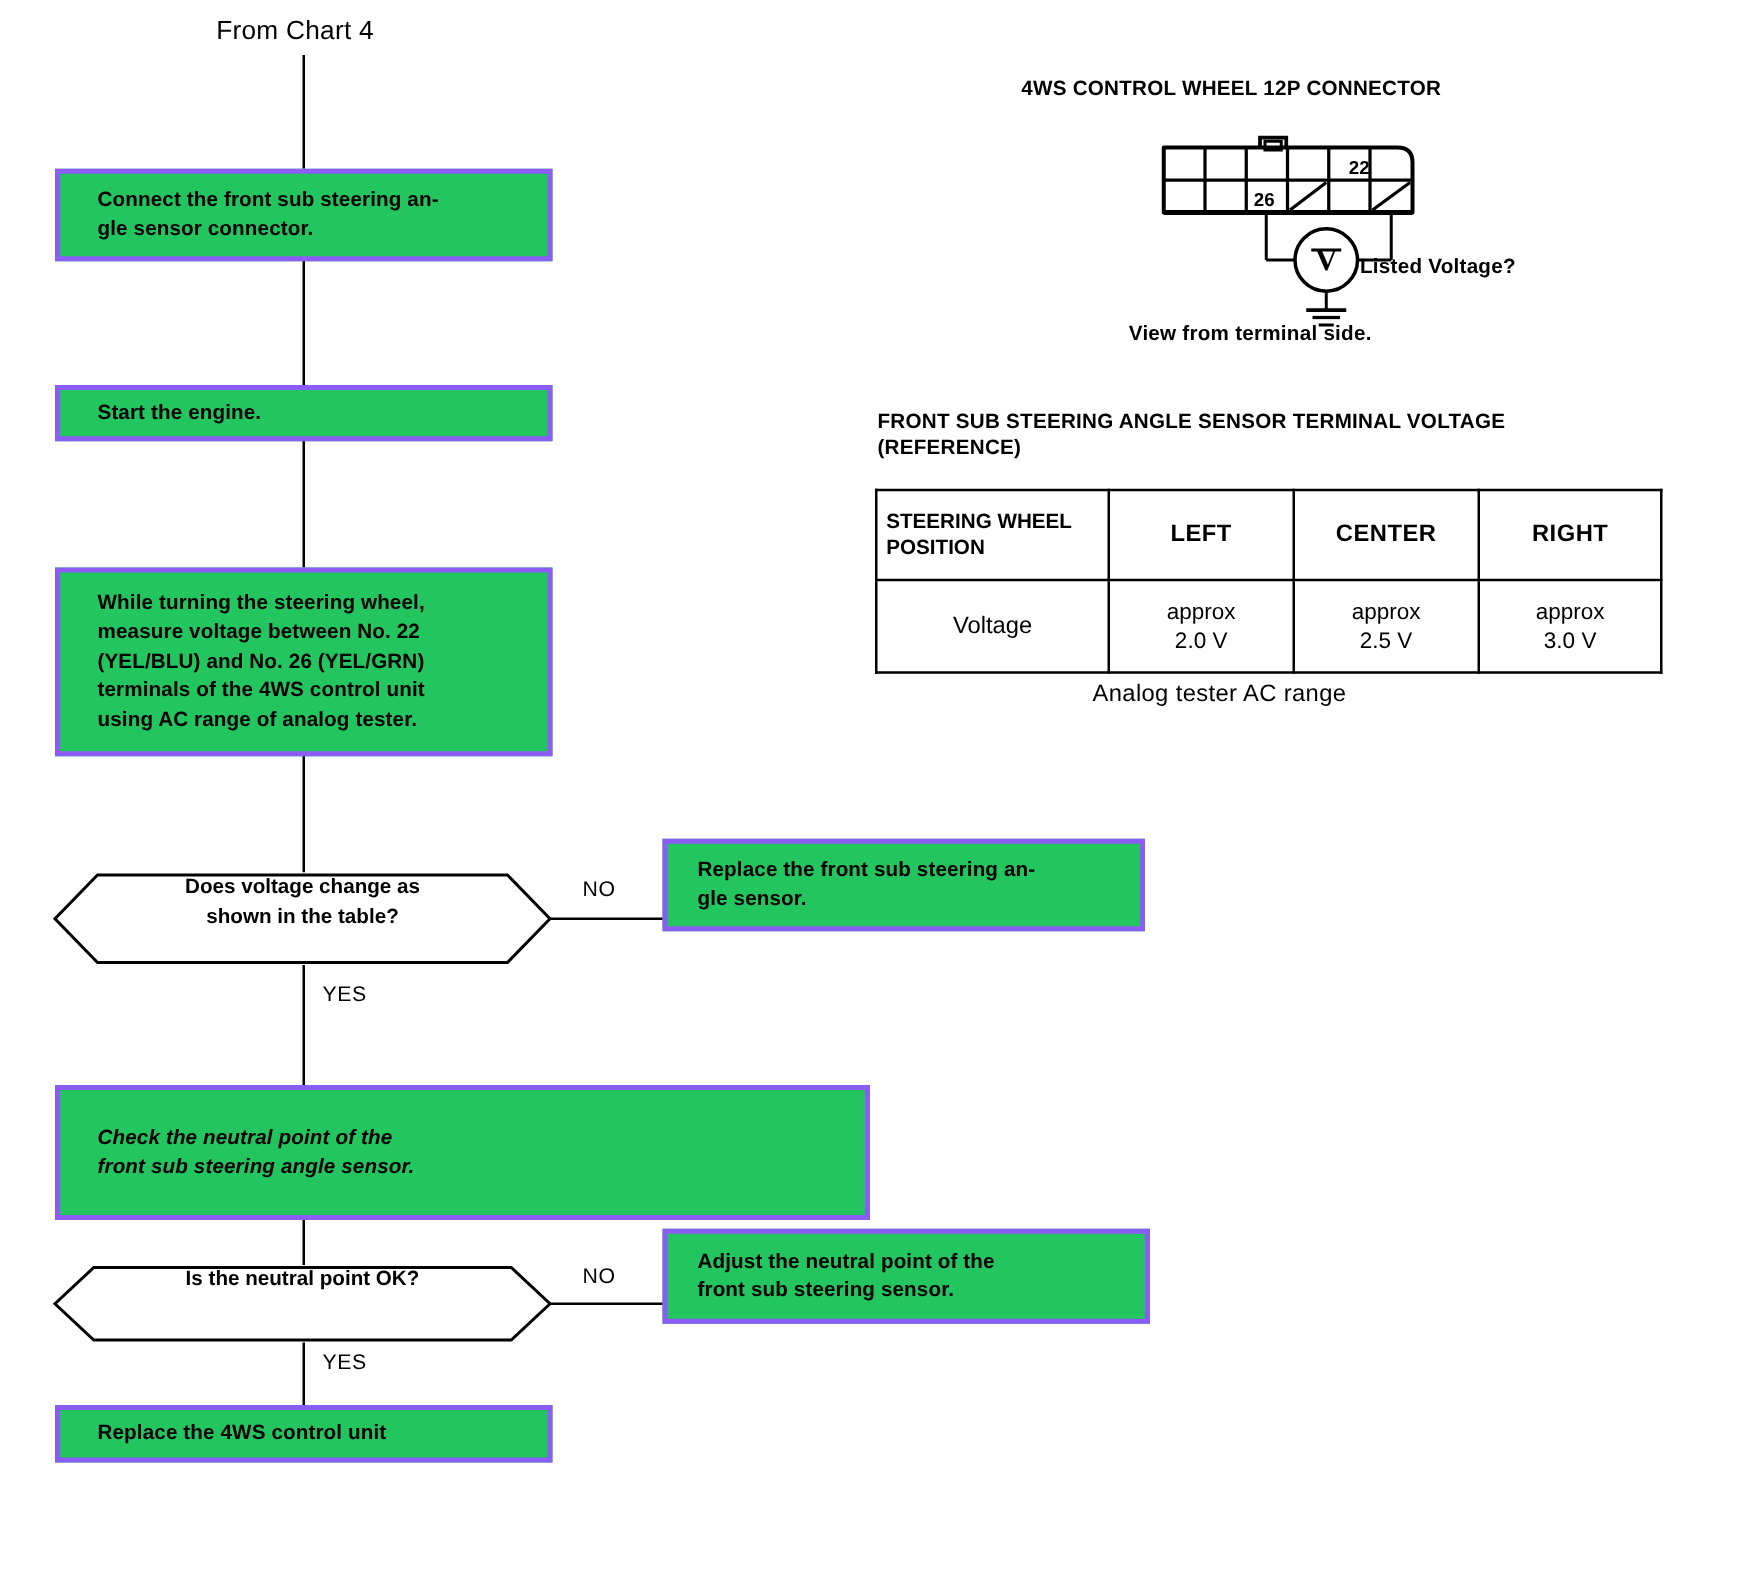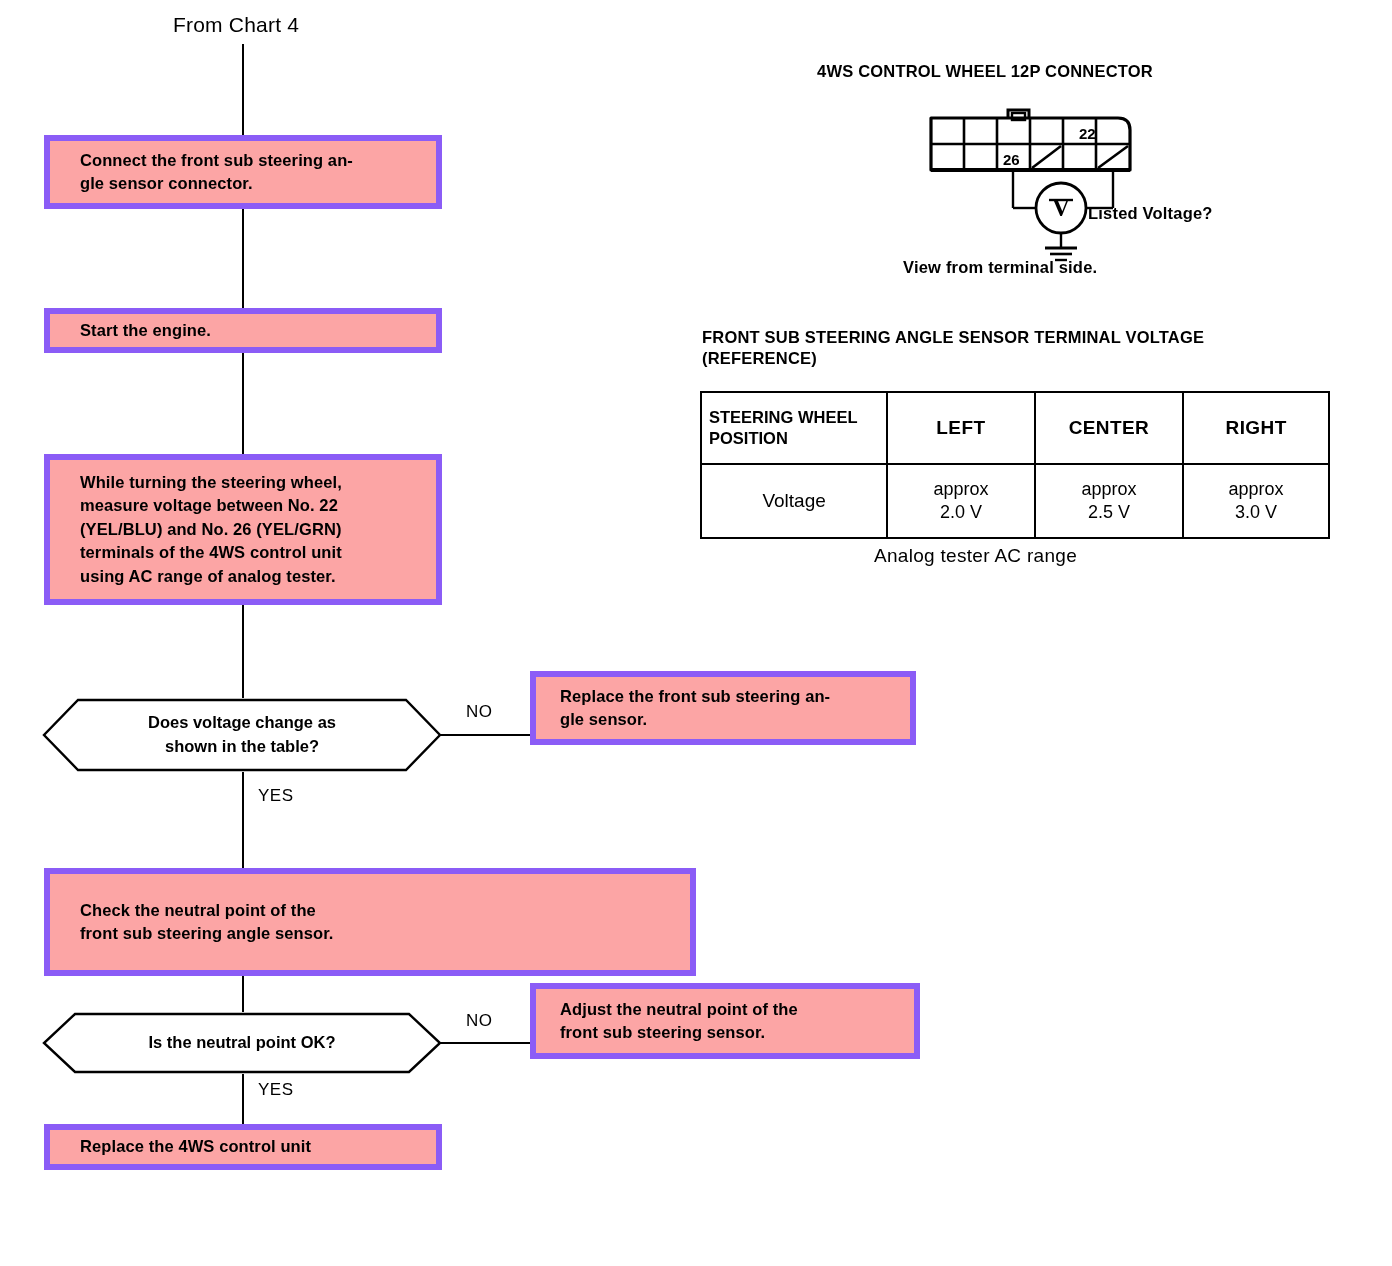--- a/index.html
+++ b/index.html
@@ -8,41 +8,41 @@
     width:1392px;height:1266px;position:relative;
     background:#ffffff;
     font-family:"Liberation Sans",sans-serif;
     color:#000000;
     overflow:hidden;
   }
 
   
   .proc-box{
     position:absolute;
-    border:6px solid #8b5cf6;
-    background:#fca5a5;
+    border:4px solid #8b5cf6;
+    background:#22c55e;
     box-sizing:border-box;
     display:flex;
     align-items:center;
   }
   .proc-box .txt{
     padding-left:30px;
     padding-right:10px;
     font-size:16.5px;
     font-weight:bold;
     line-height:1.42;
     letter-spacing:0.1px;
     white-space:pre-line;
   }
 
   
   .decision{
     position:absolute;
     box-sizing:border-box;
-    display:flex;align-items:center;justify-content:center;
+    display:flex;align-items:flex-start;justify-content:center;
     background:#fff;
   }
   .decision .hexsvg{position:absolute;left:0;top:0;}
   .decision .txt{
     position:relative;
     z-index:2;
     font-size:16.5px;
     font-weight:bold;
     line-height:1.45;
     text-align:center;
@@ -170,21 +170,21 @@
 <div class="branch-label" style="left:466px;top:702px;">NO</div>
 
 <div class="proc-box" style="left:530px;top:671px;width:386px;height:74px;">
   <div class="txt" style="padding-left:24px;">Replace the front sub steering an-
 gle sensor.</div>
 </div>
 
 <div class="vline" style="left:242px;top:772px;height:96px;"></div>
 <div class="branch-label" style="left:258px;top:786px;">YES</div>
 
-<div class="proc-box" style="left:44px;top:868px;width:652px;height:108px;">
+<div class="proc-box" style="left:44px;top:868px;width:652px;height:108px;font-style:italic;">
   <div class="txt">Check the neutral point of the
 front sub steering angle sensor.</div>
 </div>
 
 <div class="vline" style="left:242px;top:976px;height:36px;"></div>
 
 <div class="decision" style="left:42px;top:1012px;width:400px;height:62px;">
   <svg class="hexsvg" width="400" height="62" viewBox="0 0 400 62">
     <polygon points="33,2 367,2 398,31 367,60 33,60 2,31" fill="#ffffff" stroke="#000000" stroke-width="2.4"></polygon>
   </svg>

